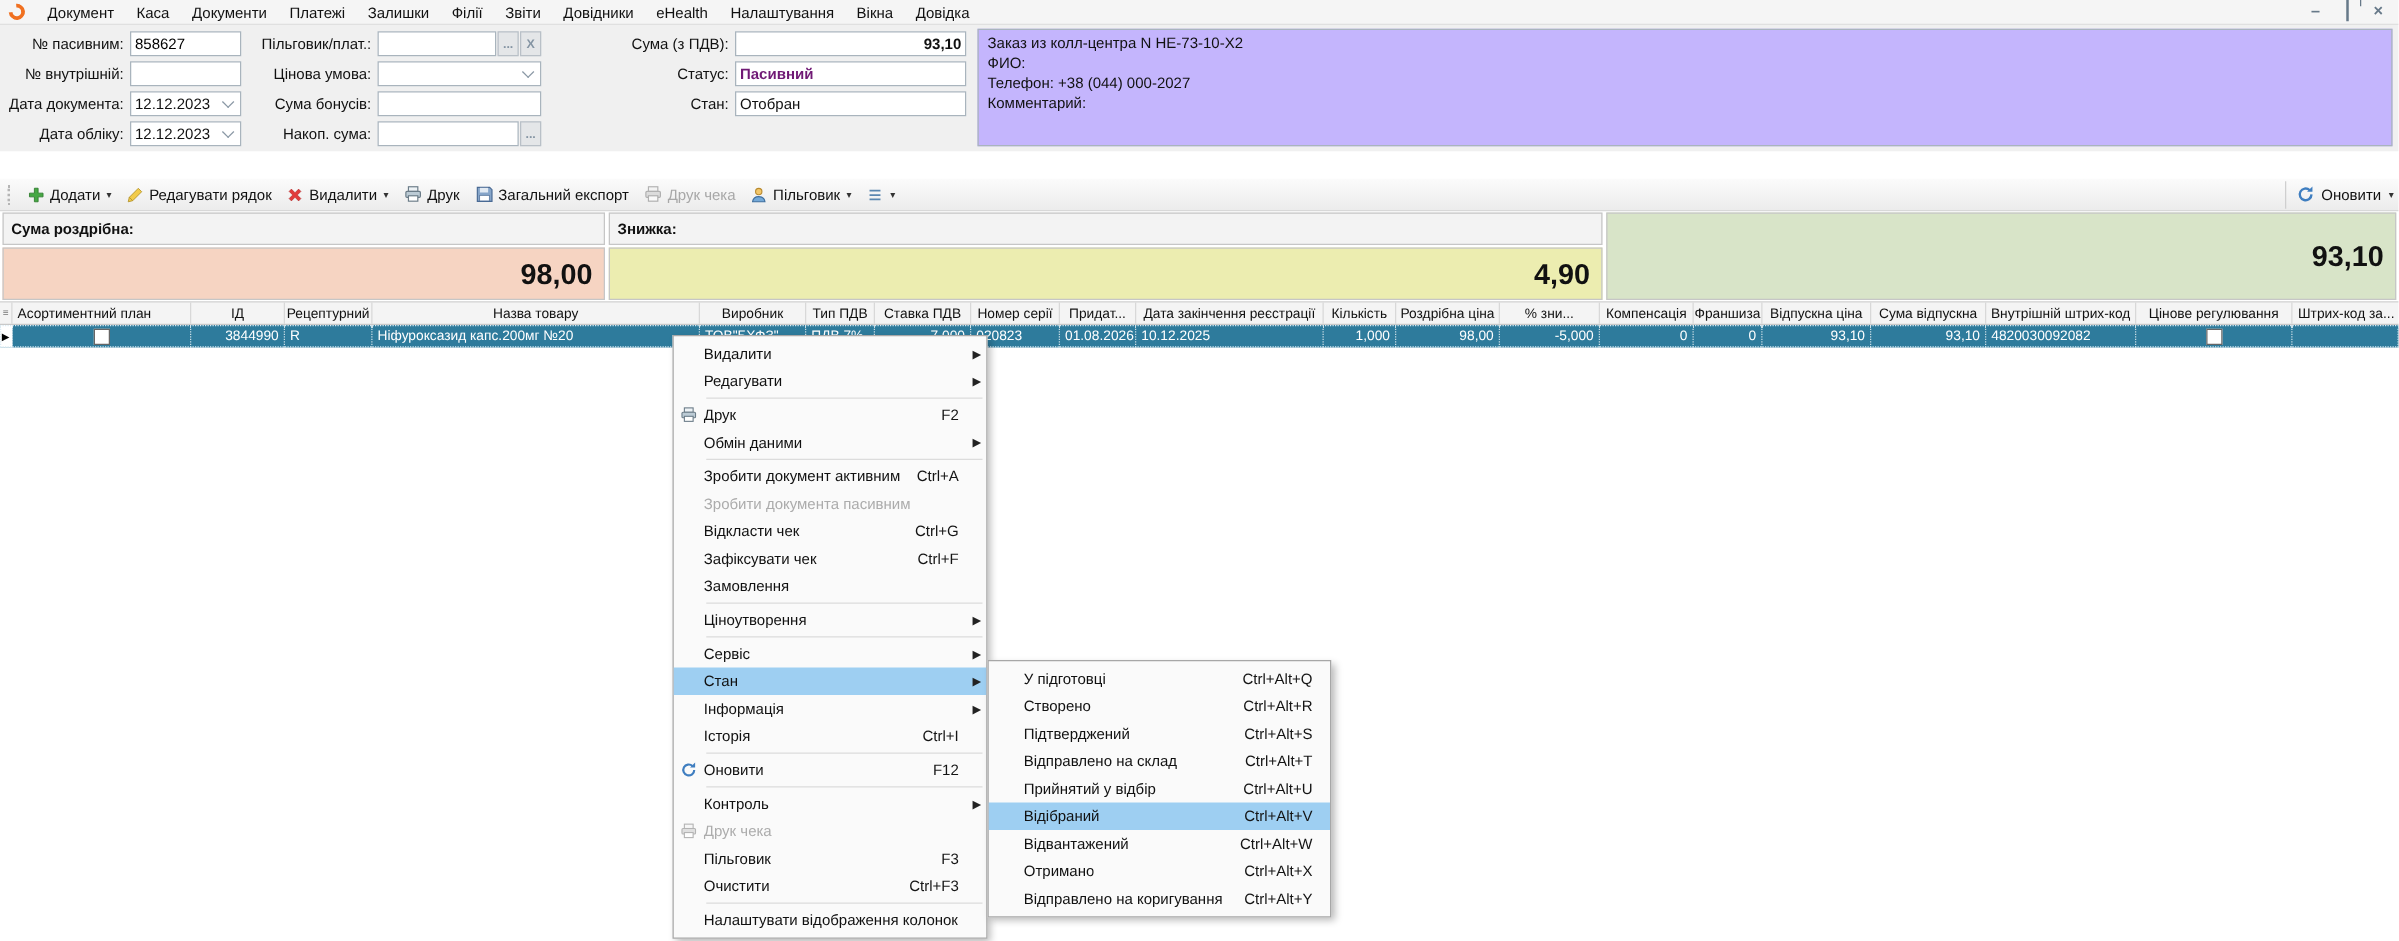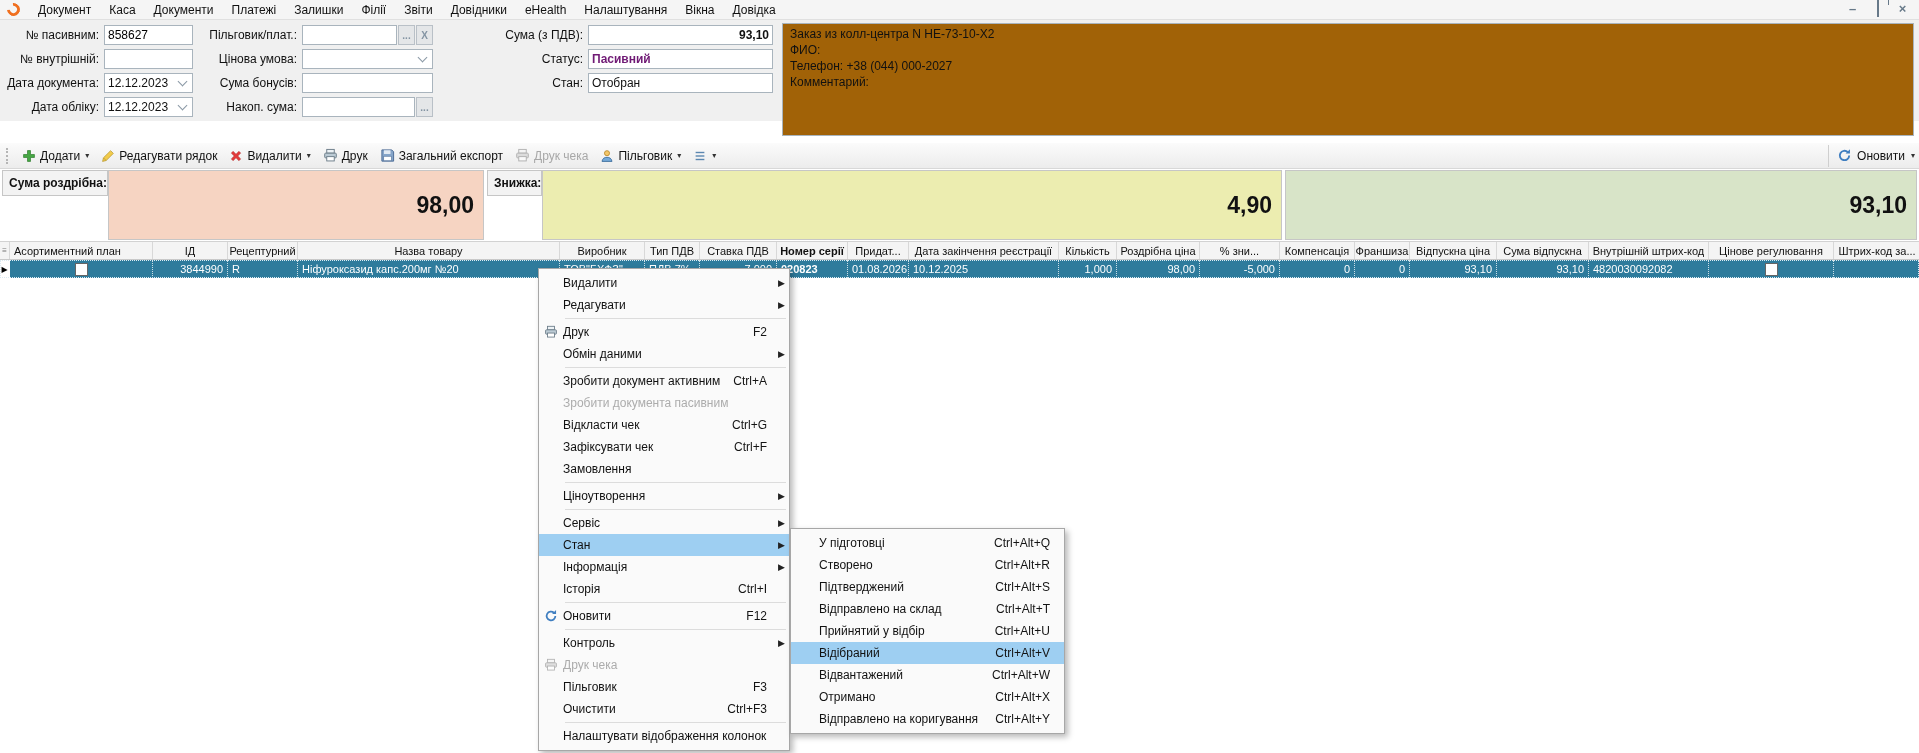--- a/index.html
+++ b/index.html
@@ -24,21 +24,21 @@
   .frow{position:absolute;height:20px;display:flex;align-items:center;}
   .fl{text-align:right;padding-right:5px;white-space:nowrap;}
   .fbox{height:20px;background:#fff;border:1px solid #a9b4bd;display:flex;align-items:center;
     padding:0 3px;overflow:hidden;}
   .fbox input{border:none;outline:none;width:100%;font:inherit;background:transparent;padding:0;}
   .chev{width:7px;height:7px;border-right:1.5px solid #8a98a5;border-bottom:1.5px solid #8a98a5;
     transform:rotate(45deg);margin:-3px 3px 0 auto;flex:0 0 auto;}
   .sbtn{width:17px;height:20px;background:#e4e6e8;border:1px solid #b9c0c7;color:#8494a3;
     font-size:10px;font-weight:bold;display:flex;align-items:center;justify-content:center;margin-left:1px;flex:0 0 auto;}
   .val-bold{font-weight:bold;width:100%;text-align:right;}
-  .comment{position:absolute;left:782px;top:3px;width:1132px;height:113px;background:#a16207;
+  .comment{position:absolute;left:782px;top:3px;width:1132px;height:94px;background:#c4b5fd;
     border:1px solid #a9b4bd;padding:2px 7px;line-height:16px;}
   
   .search{position:absolute;left:1px;top:121px;width:1917px;height:21px;background:#fff;
     border:1px solid #c3c3c3;display:flex;align-items:center;}
   .search svg{margin:0 3px 0 3px;}
   .search input{flex:1;border:none;outline:none;font:inherit;color:#333;}
   .search input::placeholder{color:#9a9a9a;}
   
   .tb{position:absolute;left:0;top:143px;width:100%;height:26px;
     background:linear-gradient(#fbfbfb,#ececec);border-bottom:1px solid #d8d8d8;
@@ -46,42 +46,42 @@
   .grip{width:4px;height:16px;border-left:2px dotted #b5b5b5;margin:0 6px 0 2px;}
   .tbtn{display:flex;align-items:center;gap:4px;padding:0 6px;height:22px;white-space:nowrap;}
   .tbtn svg{flex:0 0 auto;}
   .dd{font-size:8px;color:#333;margin-left:1px;}
   .dis-txt{color:#a8a8a8;}
   .gray-ico{filter:grayscale(1) opacity(.55);}
   .tb-right{margin-left:auto;display:flex;align-items:center;gap:5px;
     border-left:1px solid #cfcfcf;padding:0 4px 0 8px;height:22px;}
   
   .sums{position:absolute;left:2px;top:170px;width:1915px;height:70px;display:flex;gap:3px;}
-  .sump{display:flex;flex-direction:row;}
+  .sump{display:flex;flex-direction:column;}
   .sh{height:26px;border:1px solid #c6c6c6;background:#f3f3f3;font-weight:bold;
     display:flex;align-items:center;padding-left:6px;margin-bottom:2px;}
   .sv{flex:1;border:1px solid #c6c6c6;display:flex;align-items:center;justify-content:flex-end;
     padding-right:9px;font-weight:bold;font-size:23px;}
   .sv-retail{background:#f6d4c2;} .sv-disc{background:#ecedb0;} .sv-pay{background:#d8e4c8;}
   
   .grid{position:absolute;left:0;top:241px;width:1919px;font-size:11px;}
   .ghead{display:flex;height:19px;background:#f4f4f4;border-top:1px solid #d2d2d2;border-bottom:1px solid #c9c9c9;}
   .gh{border-right:1px solid #d8d8d8;display:flex;align-items:center;justify-content:center;
     overflow:hidden;white-space:nowrap;padding:0 2px;}
   .gh.left{justify-content:flex-start;padding-left:4px;}
   .grow{display:flex;height:18px;background:#2e7b9c;color:#fff;outline:1px dotted #dcebf3;outline-offset:-1px;}
   .gc{border-right:1px dotted rgba(255,255,255,.75);display:flex;align-items:center;
     overflow:hidden;white-space:nowrap;padding:0 4px;}
   .gc.num{justify-content:flex-end;}
   .gc.ctr{justify-content:center;}
   .gc.ind{background:#fff;color:#000;justify-content:center;padding:0;font-size:8px;}
   .cb{width:13px;height:13px;background:#fff;border:1px solid #666;margin:0 auto;}
   .w0{width:10px;flex:0 0 10px;} .w1{width:143px;flex:0 0 143px;} .w2{width:75px;flex:0 0 75px;}
   .w3{width:70px;flex:0 0 70px;} .w4{width:262px;flex:0 0 262px;} .w5{width:85px;flex:0 0 85px;}
-  .w6{width:55px;flex:0 0 55px;} .w7{width:77px;flex:0 0 77px;} .w8{width:71px;flex:0 0 71px;font-weight:bold;}
+  .w6{width:55px;flex:0 0 55px;} .w7{width:77px;flex:0 0 77px;} .w8{width:71px;flex:0 0 71px;}
   .w9{width:61px;flex:0 0 61px;} .w10{width:150px;flex:0 0 150px;} .w11{width:58px;flex:0 0 58px;}
   .w12{width:83px;flex:0 0 83px;} .w13{width:80px;flex:0 0 80px;} .w14{width:75px;flex:0 0 75px;}
   .w15{width:55px;flex:0 0 55px;} .w16{width:87px;flex:0 0 87px;} .w17{width:92px;flex:0 0 92px;}
   .w18{width:120px;flex:0 0 120px;} .w19{width:125px;flex:0 0 125px;} .w20{width:86px;flex:0 0 86px;border-right:none;}
   
   .cmenu{position:absolute;left:538px;top:268px;width:252px;background:#fafafa;
     border:1px solid #a7a7a7;box-shadow:3px 3px 6px rgba(0,0,0,.28);padding:3px 0;z-index:5;}
   .smenu{position:absolute;left:790px;top:528px;width:275px;background:#fafafa;
     border:1px solid #a7a7a7;box-shadow:3px 3px 6px rgba(0,0,0,.28);padding:3px 0;z-index:6;}
   .cmi{height:22px;display:flex;align-items:center;padding-right:4px;white-space:nowrap;}

